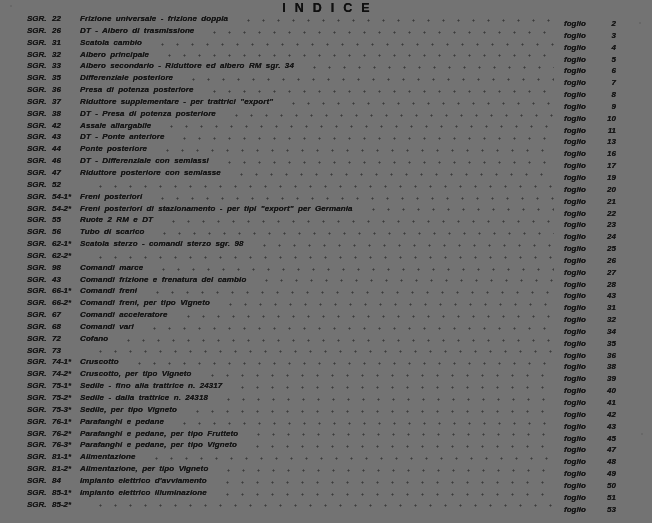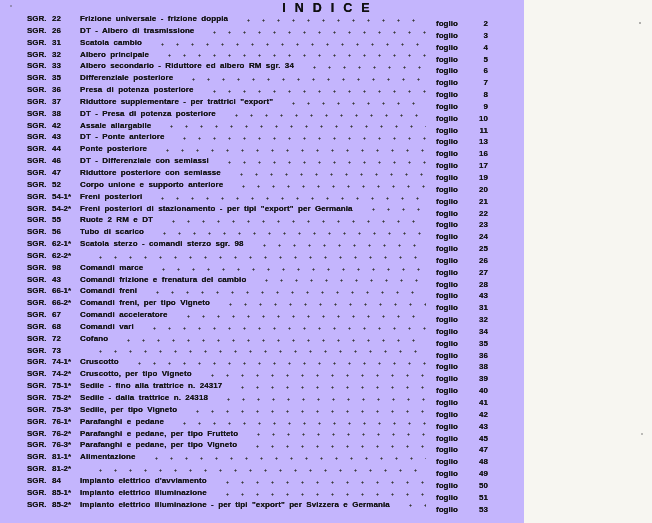--- a/index.html
+++ b/index.html
@@ -9,43 +9,44 @@
   body {
     width: 652px;
     height: 523px;
     background: #f7f6f1;
     font-family: "Liberation Sans", sans-serif;
     color: #171717;
     overflow: hidden;
   }
   .page {
     position: relative;
-    width: 524px;
+    width: 652px;
     height: 523px;
-    background: #c4b5fd;
+    background: #737373;
   }
   .title {
     margin: 0;
     position: absolute;
     top: 1px;
     left: 0;
     width: 652px;
     text-align: center;
     font-size: 12.5px;
     font-weight: 700;
     letter-spacing: 9px;
     text-indent: 9px;
     color: #101010;
     text-shadow: 0 0 0.5px rgba(0,0,0,0.85);
   }
   .rows {
     position: absolute;
     top: 13px;
     left: 0;
     right: 0;
+    font-style: italic;
   }
   .row {
     display: flex;
     align-items: baseline;
     height: 11.85px;
     line-height: 11.85px;
     padding-left: 27px;
     padding-right: 36px;
     font-size: 8px;
     font-weight: 700;
@@ -277,21 +278,20 @@
       <span class="foglio-label">foglio</span>
       <span class="foglio-num">19</span>
     </span>
   </div>
 
   <div class="row">
     <span class="sgr">
       <span class="sgr-label">SGR.</span>
       <span class="sgr-num">52</span>
     </span>
-    <span class="desc">Corpo unione e supporto anteriore</span>
     <span class="leader"></span>
     <span class="foglio">
       <span class="foglio-label">foglio</span>
       <span class="foglio-num">20</span>
     </span>
   </div>
 
   <div class="row">
     <span class="sgr">
       <span class="sgr-label">SGR.</span>
@@ -587,20 +587,21 @@
       <span class="foglio-label">foglio</span>
       <span class="foglio-num">48</span>
     </span>
   </div>
 
   <div class="row">
     <span class="sgr">
       <span class="sgr-label">SGR.</span>
       <span class="sgr-num">81-2*</span>
     </span>
+    <span class="desc">Alimentazione, per tipo Vigneto</span>
     <span class="leader"></span>
     <span class="foglio">
       <span class="foglio-label">foglio</span>
       <span class="foglio-num">49</span>
     </span>
   </div>
 
   <div class="row">
     <span class="sgr">
       <span class="sgr-label">SGR.</span>
@@ -625,21 +626,20 @@
       <span class="foglio-label">foglio</span>
       <span class="foglio-num">51</span>
     </span>
   </div>
 
   <div class="row">
     <span class="sgr">
       <span class="sgr-label">SGR.</span>
       <span class="sgr-num">85-2*</span>
     </span>
-    <span class="desc">Impianto elettrico illuminazione - per tipi "export" per Svizzera e Germania</span>
     <span class="leader"></span>
     <span class="foglio">
       <span class="foglio-label">foglio</span>
       <span class="foglio-num">53</span>
     </span>
   </div>
 </div>
   <div class="speck speck-1"></div>
   <div class="speck speck-2"></div>
   <div class="speck speck-3"></div>

